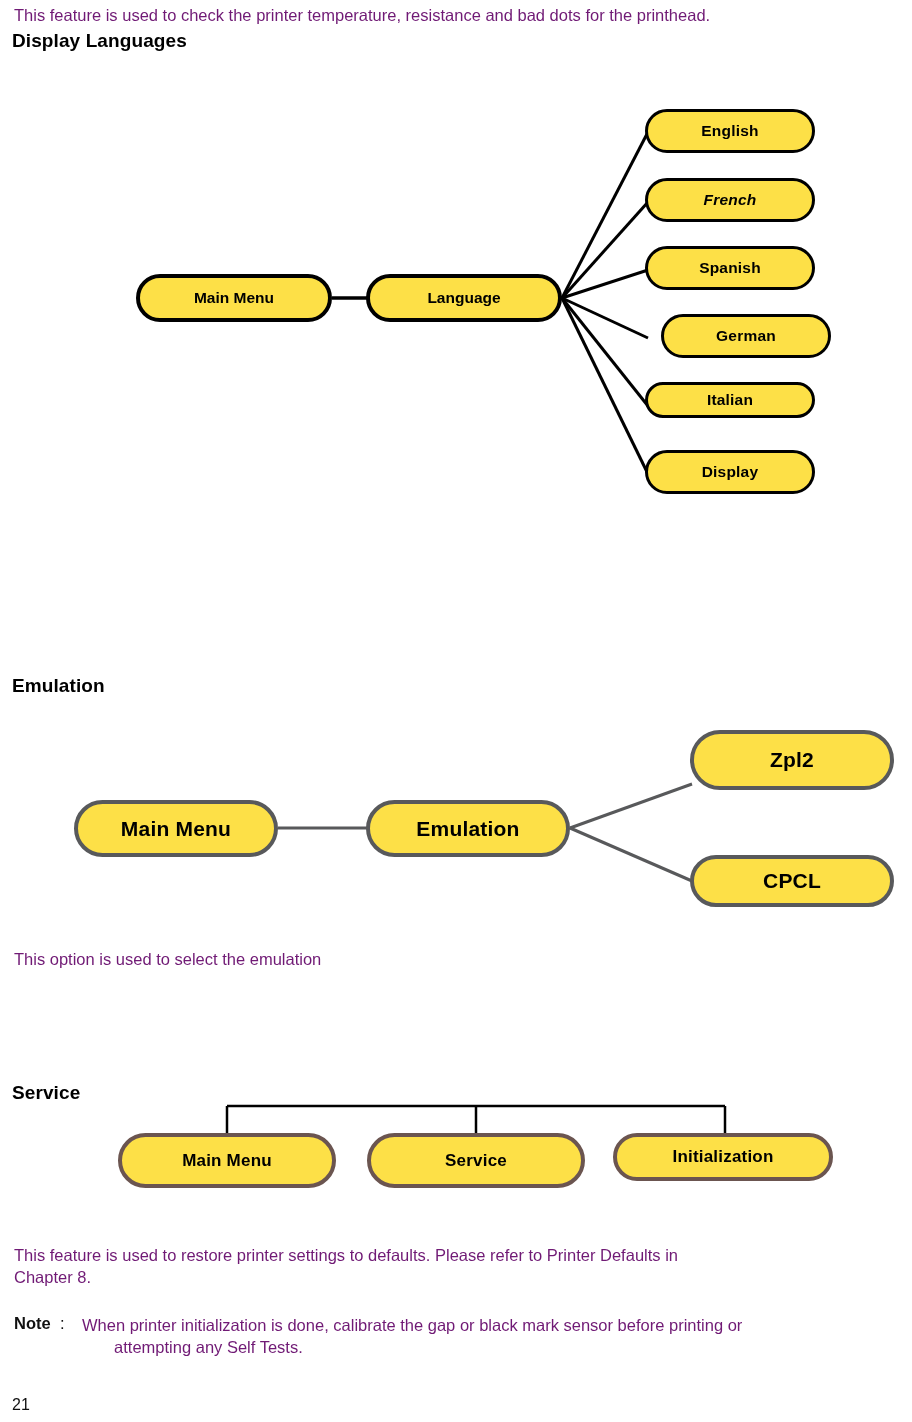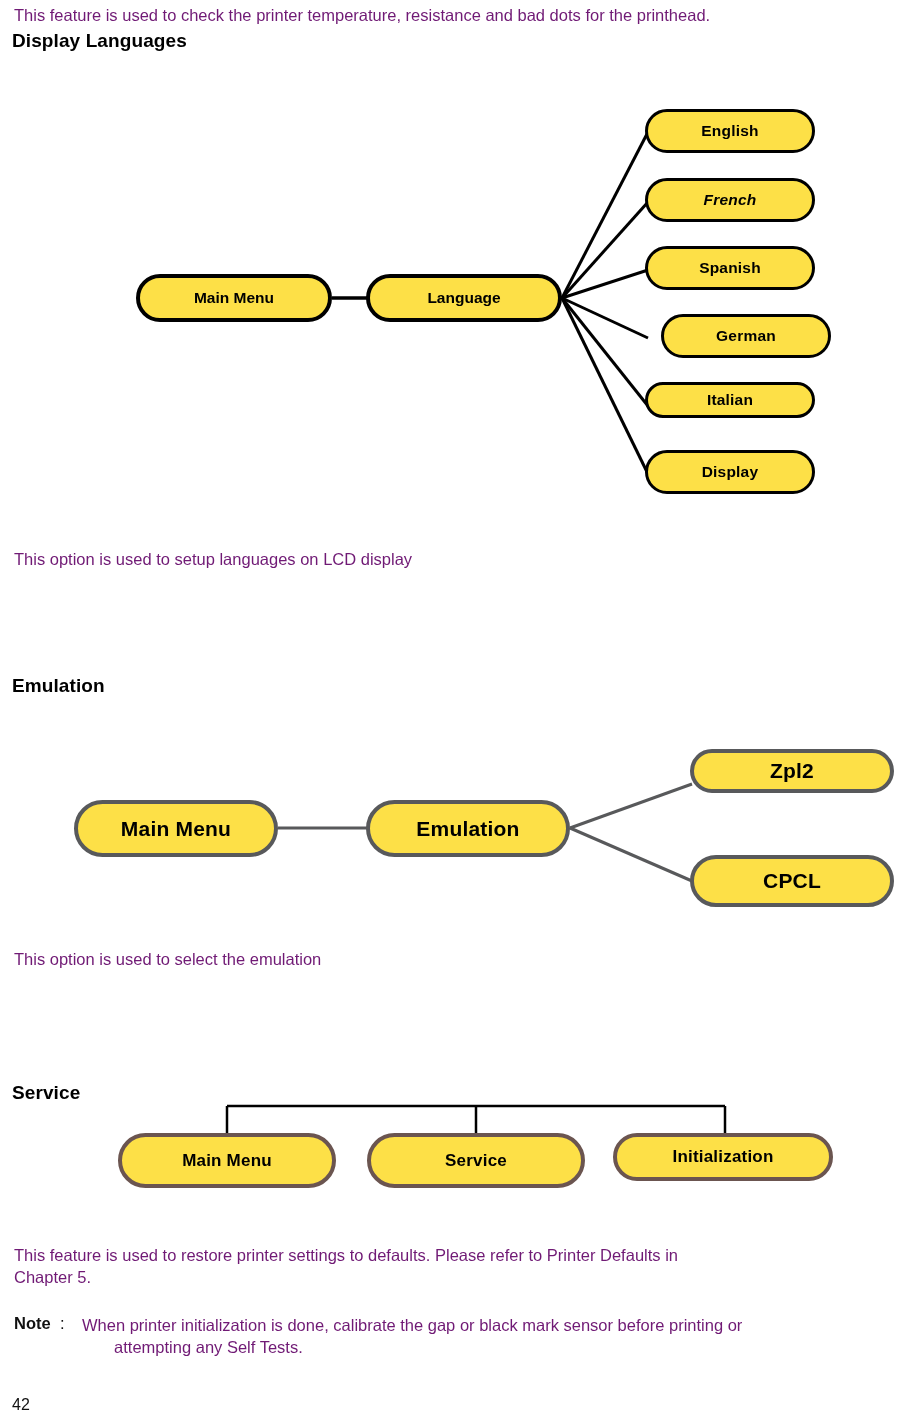--- a/index.html
+++ b/index.html
@@ -131,38 +131,37 @@
   <div class="node lang" style="left:645px; top:178px; width:170px; height:44px;font-style:italic;">French</div>
 
   <div class="node lang" style="left:645px; top:246px; width:170px; height:44px;text-align:right;">Spanish</div>
 
   <div class="node lang" style="left:661px; top:314px; width:170px; height:44px;">German</div>
 
   <div class="node lang" style="left:645px; top:382px; width:170px; height:36px;text-align:right;">Italian</div>
 
   <div class="node lang" style="left:645px; top:450px; width:170px; height:44px;">Display</div>
 
-  <div class="body-text" style="left:14px; top:548px; width:700px;">This option is used to setup languages on LCD display</div>
 
   <div class="section-head" style="left:12px; top:675px;">Emulation</div>
 
   <svg class="edges" width="912" height="1000" style="top:0;">
 
     <line x1="278" y1="828" x2="368" y2="828" stroke="#58595b" stroke-width="3"></line>
 
     <line x1="570" y1="828" x2="692" y2="784" stroke="#58595b" stroke-width="3"></line>
 
     <line x1="570" y1="828" x2="692" y2="881" stroke="#58595b" stroke-width="3"></line>
   </svg>
 
   <div class="node emu" style="left:74px; top:800px; width:204px; height:57px;">Main Menu</div>
 
   <div class="node emu" style="left:366px; top:800px; width:204px; height:57px;">Emulation</div>
 
-  <div class="node emu" style="left:690px; top:749px; width:204px; height:44px;">Zpl2</div>
+  <div class="node emu" style="left:690px; top:730px; width:204px; height:60px;">Zpl2</div>
 
   <div class="node emu" style="left:690px; top:855px; width:204px; height:52px;">CPCL</div>
 
   <div class="body-text" style="left:14px; top:948px; width:700px;">This option is used to select the emulation</div>
 
   <div class="section-head" style="left:12px; top:1082px;">Service</div>
 
   <svg class="edges" width="912" height="1422" style="top:0;">
 
     <line x1="227" y1="1106" x2="725" y2="1106" stroke="#000" stroke-width="2.5"></line>
@@ -172,22 +171,22 @@
     <line x1="725" y1="1106" x2="725" y2="1138" stroke="#000" stroke-width="2.5"></line>
   </svg>
 
   <div class="node svc" style="left:118px; top:1133px; width:218px; height:55px;">Main Menu</div>
 
   <div class="node svc" style="left:367px; top:1133px; width:218px; height:55px;">Service</div>
 
   <div class="node svc" style="left:613px; top:1133px; width:220px; height:48px;">Initialization</div>
 
   <div class="body-text" style="left:14px; top:1244px; width:860px;">This feature is used to restore printer settings to defaults. Please refer to Printer Defaults in
-Chapter 5.</div>
+Chapter 8.</div>
 
   <div class="note-label" style="left:14px; top:1314px;">Note</div>
   <div class="note-label" style="left:60px; top:1314px; font-weight:normal;">:</div>
   <div class="body-text" style="left:82px; top:1314px; width:830px;">When printer initialization is done, calibrate the gap or black mark sensor before printing or
        attempting any Self Tests.</div>
 
-  <div class="page-number" style="left:12px; top:1396px;">42</div>
+  <div class="page-number" style="left:12px; top:1396px;">21</div>
 
 </div>
 
 </body></html>

